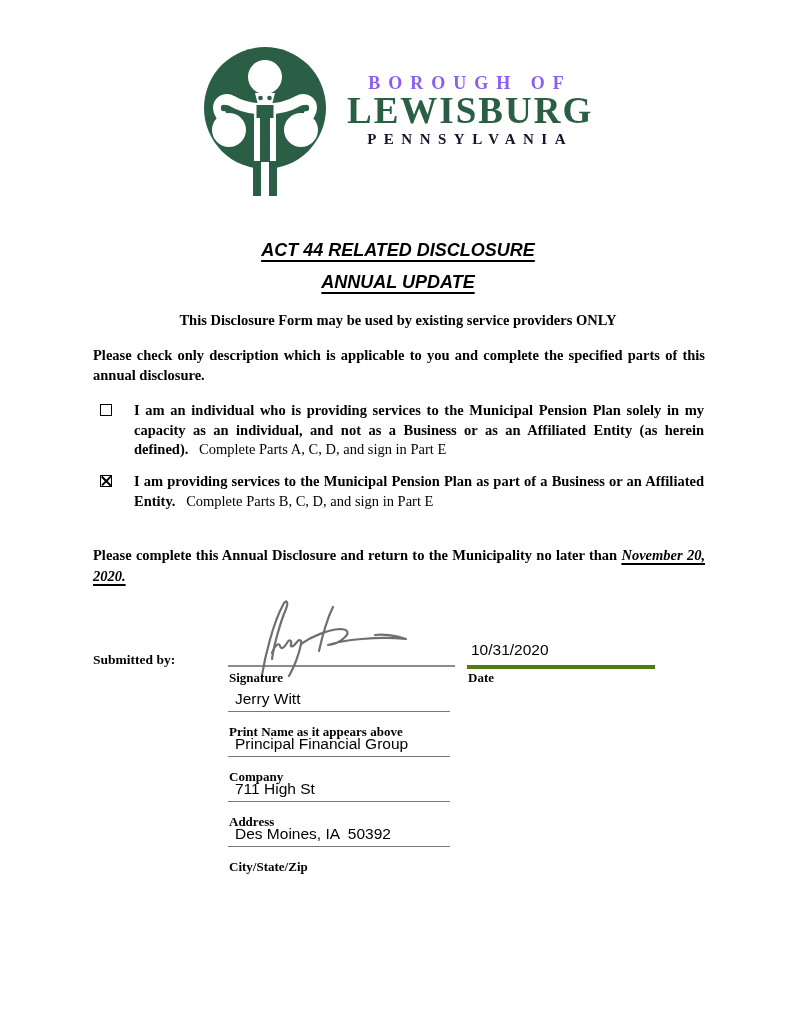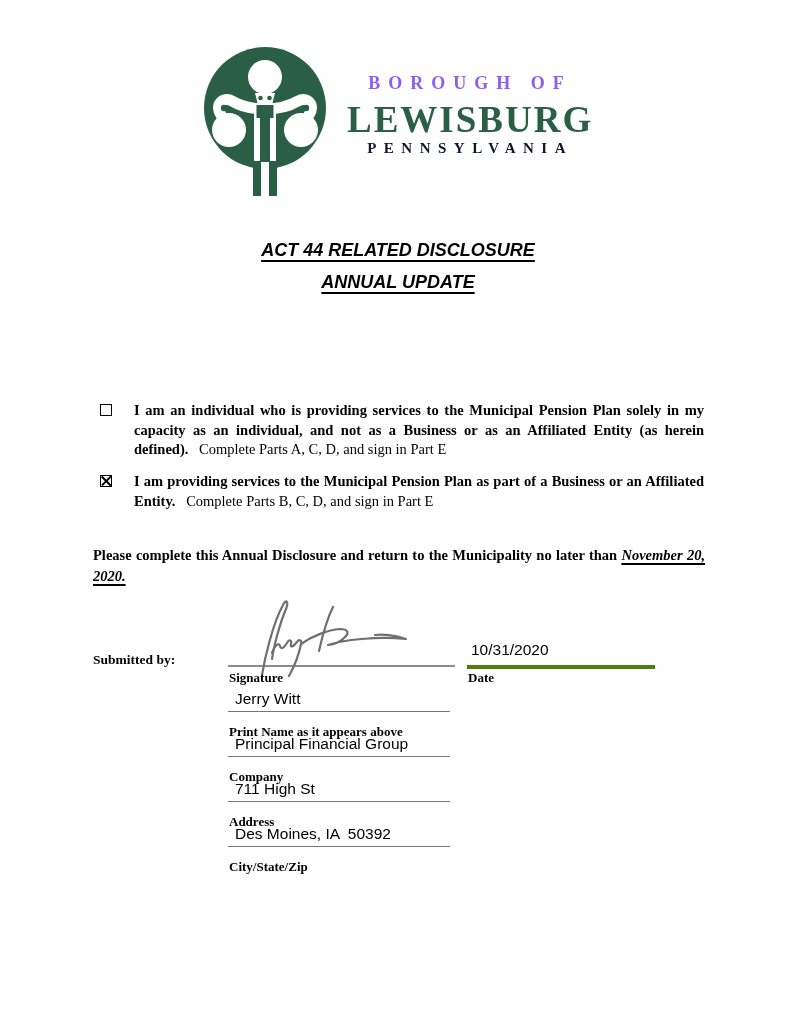--- a/index.html
+++ b/index.html
@@ -6,21 +6,21 @@
   .page {
     position:relative; width:796px; height:1030px; background:#fff;
     font-family:"Liberation Serif","DejaVu Serif",serif; color:#000;
     overflow:hidden; margin:0 auto;
   }
 
   
   .logo { position:absolute; left:199px; top:46px; display:flex; align-items:flex-start; }
   .logo-text { margin-left:16px; padding-top:28px; text-align:center; white-space:nowrap; }
   .logo-line1 { font-size:18px; letter-spacing:8px; color:#8b5cf6; font-weight:600; line-height:18px; }
-  .logo-line2 { font-size:37px; letter-spacing:2px; color:#2a5f45; font-weight:600; line-height:36px; margin-top:10px; }
+  .logo-line2 { font-size:37px; letter-spacing:2px; color:#2a5f45; font-weight:600; line-height:36px; margin-top:1px; }
   .logo-line3 { font-size:15px; letter-spacing:7.5px; color:#0f172a; font-weight:600; line-height:16px; margin-top:2px; }
 
   
   .title { position:absolute; top:240px; left:0; width:100%; text-align:center;
            font-family:"Liberation Sans","DejaVu Sans",sans-serif;
            font-style:italic; font-weight:bold; font-size:18px; }
   .title-line { display:block; margin-bottom:11px; }
   .title-line span { text-decoration:underline; text-decoration-thickness:1.8px; text-underline-offset:4px; }
 
   .subtitle { position:absolute; top:312px; left:0; width:100%; text-align:center;
@@ -110,21 +110,23 @@
 
   <div class="title">
     <div class="title-line">
       <span>ACT 44 RELATED DISCLOSURE</span>
     </div>
     <div class="title-line">
       <span>ANNUAL UPDATE</span>
     </div>
   </div>
 
+  <div class="subtitle">This Disclosure Form may be used by existing service providers ONLY</div>
 
+  <div class="intro">Please check only description which is applicable to you and complete the specified parts of this annual disclosure.</div>
 
   <div class="option option-1">
     <span class="checkbox"></span>
     <div class="option-text">
       <span class="option-desc">I am an individual who is providing services to the Municipal Pension Plan solely in my capacity as an individual, and not as a Business or as an Affiliated Entity (as herein defined).</span>
       <span class="option-instr">Complete Parts A, C, D, and sign in Part E</span>
     </div>
   </div>
 
   <div class="option option-2">

